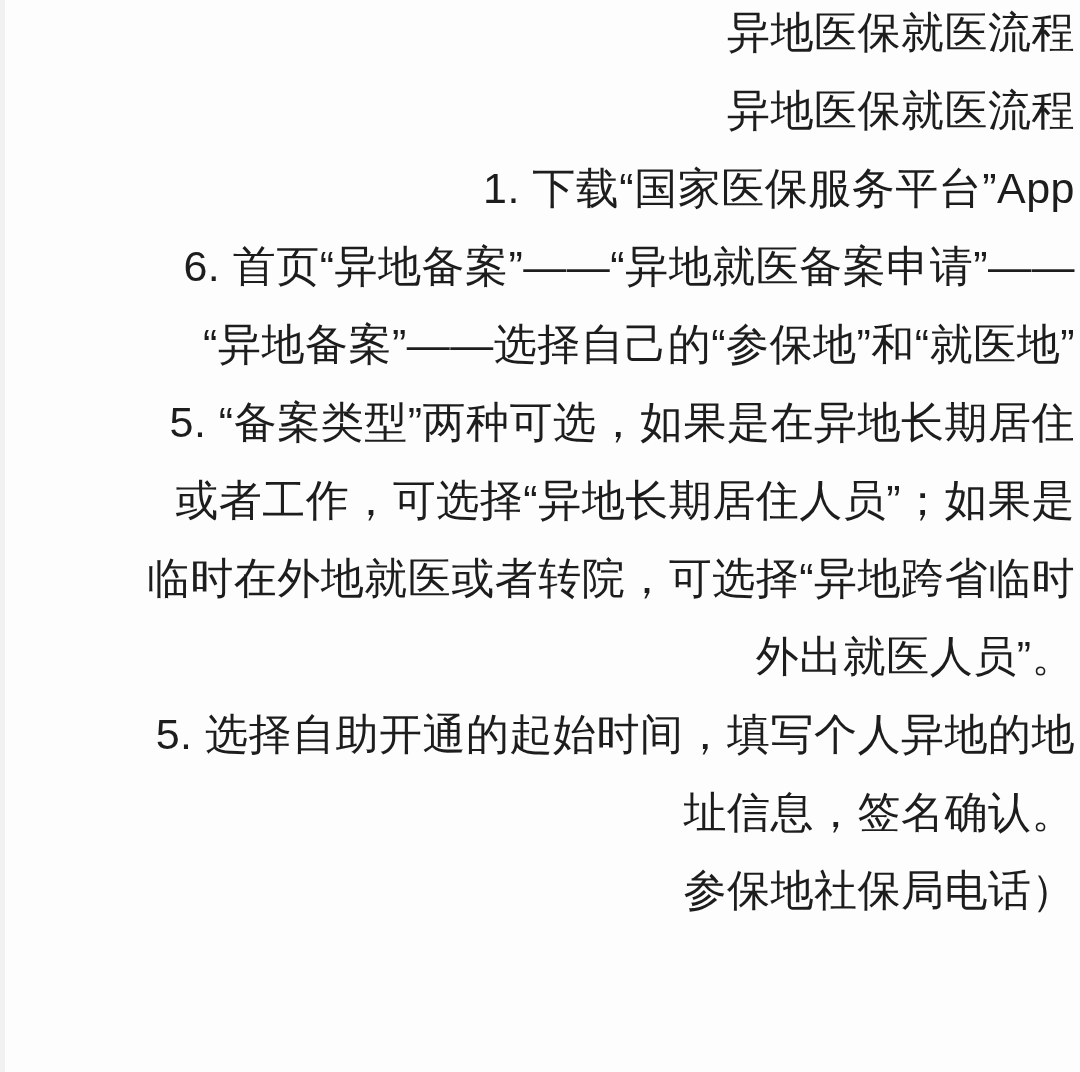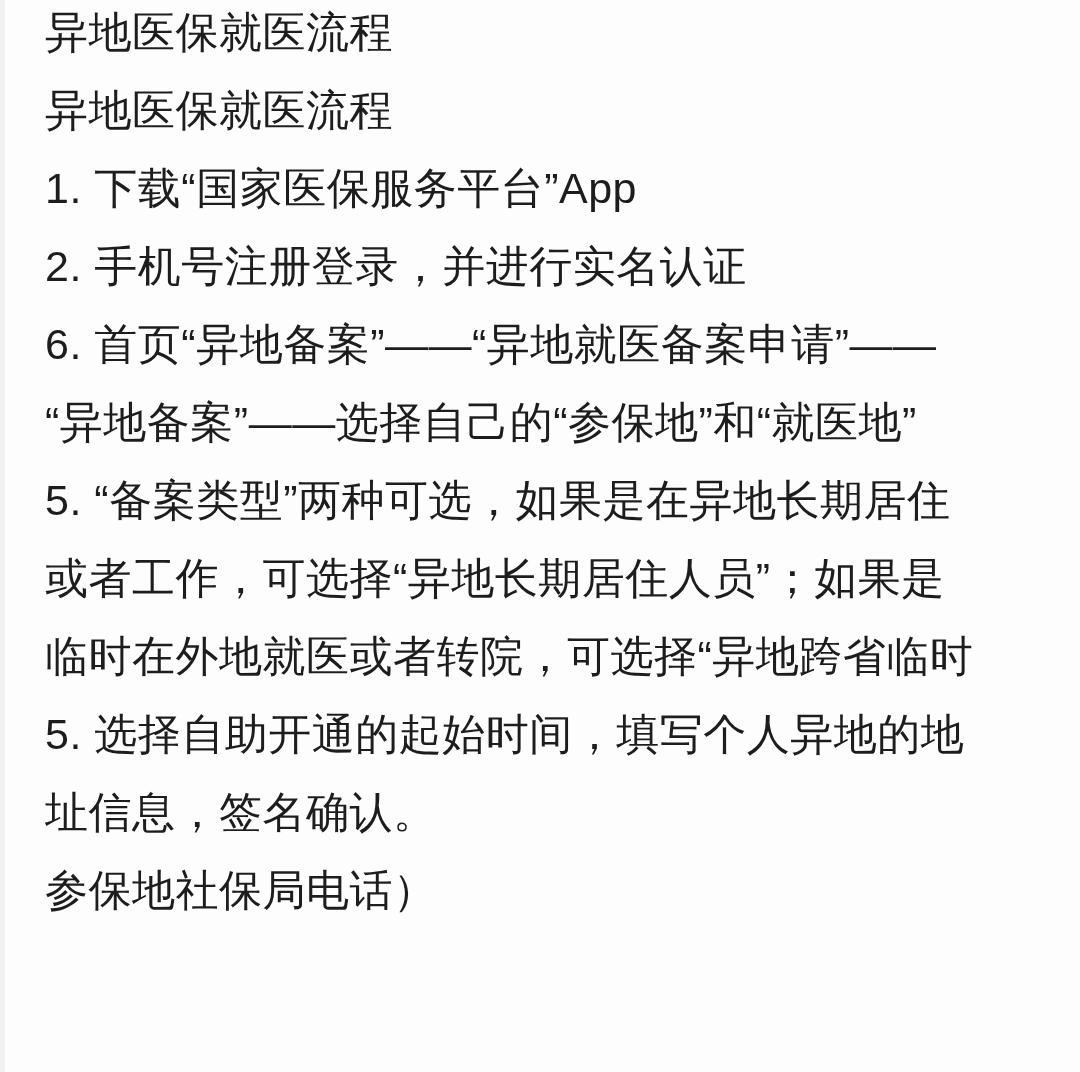--- a/index.html
+++ b/index.html
@@ -11,20 +11,21 @@
     height: 1072px;
     overflow: hidden;
     font-family: "Liberation Sans", sans-serif;
   }
   .page {
     position: relative;
     width: 1080px;
     height: 1072px;
     background: #fdfdfd;
     overflow: hidden;
+    text-align: right;
   }
   .left-edge {
     position: absolute;
     left: 0;
     top: 0;
     width: 5px;
     height: 100%;
     background: #f1f1f1;
   }
   .text-block {
@@ -45,23 +46,23 @@
 </style>
 </head>
 <body>
 
 <div class="page">
   <div class="left-edge"></div>
   <div class="text-block">
     <div class="line">异地医保就医流程</div>
     <div class="line">异地医保就医流程</div>
     <div class="line">1. 下载“国家医保服务平台”App</div>
-    <div class="line">2. 手机号注册登录，并进行实名认证</div>
     <div class="line">6. 首页“异地备案”——“异地就医备案申请”——</div>
     <div class="line">“异地备案”——选择自己的“参保地”和“就医地”</div>
     <div class="line">5. “备案类型”两种可选，如果是在异地长期居住</div>
     <div class="line">或者工作，可选择“异地长期居住人员”；如果是</div>
     <div class="line">临时在外地就医或者转院，可选择“异地跨省临时</div>
+    <div class="line">外出就医人员”。</div>
     <div class="line">5. 选择自助开通的起始时间，填写个人异地的地</div>
     <div class="line">址信息，签名确认。</div>
     <div class="line">参保地社保局电话）</div>
   </div>
 </div>
 
 </body></html>

